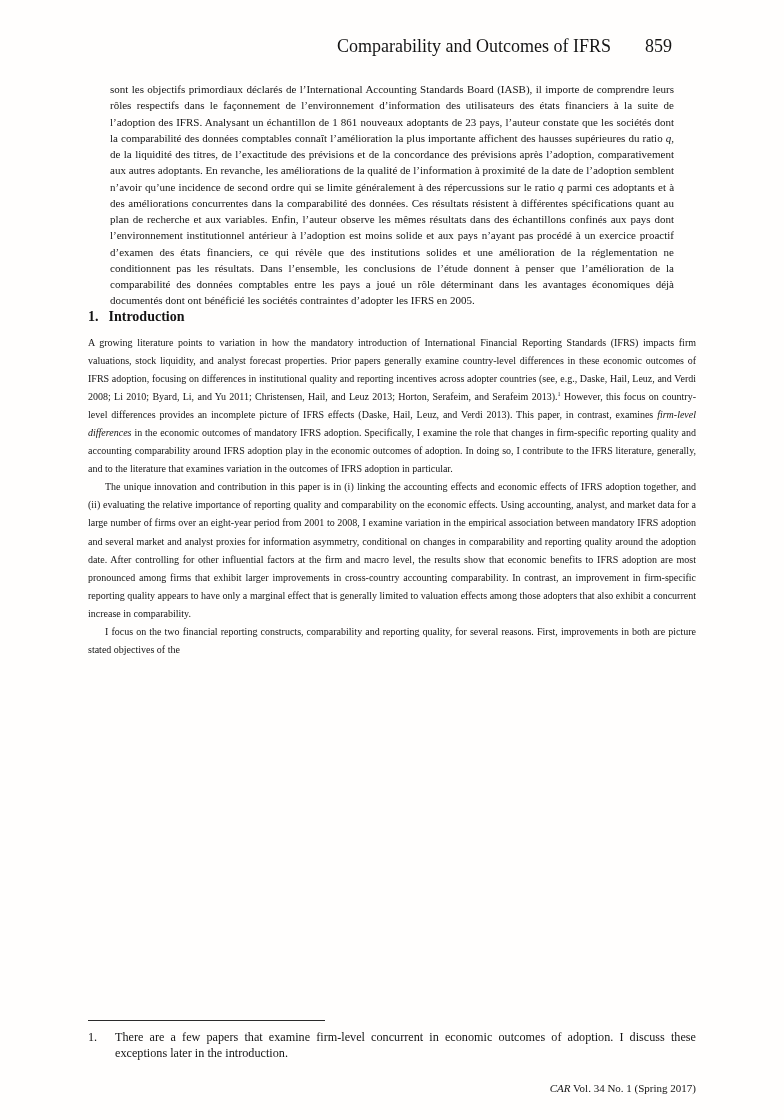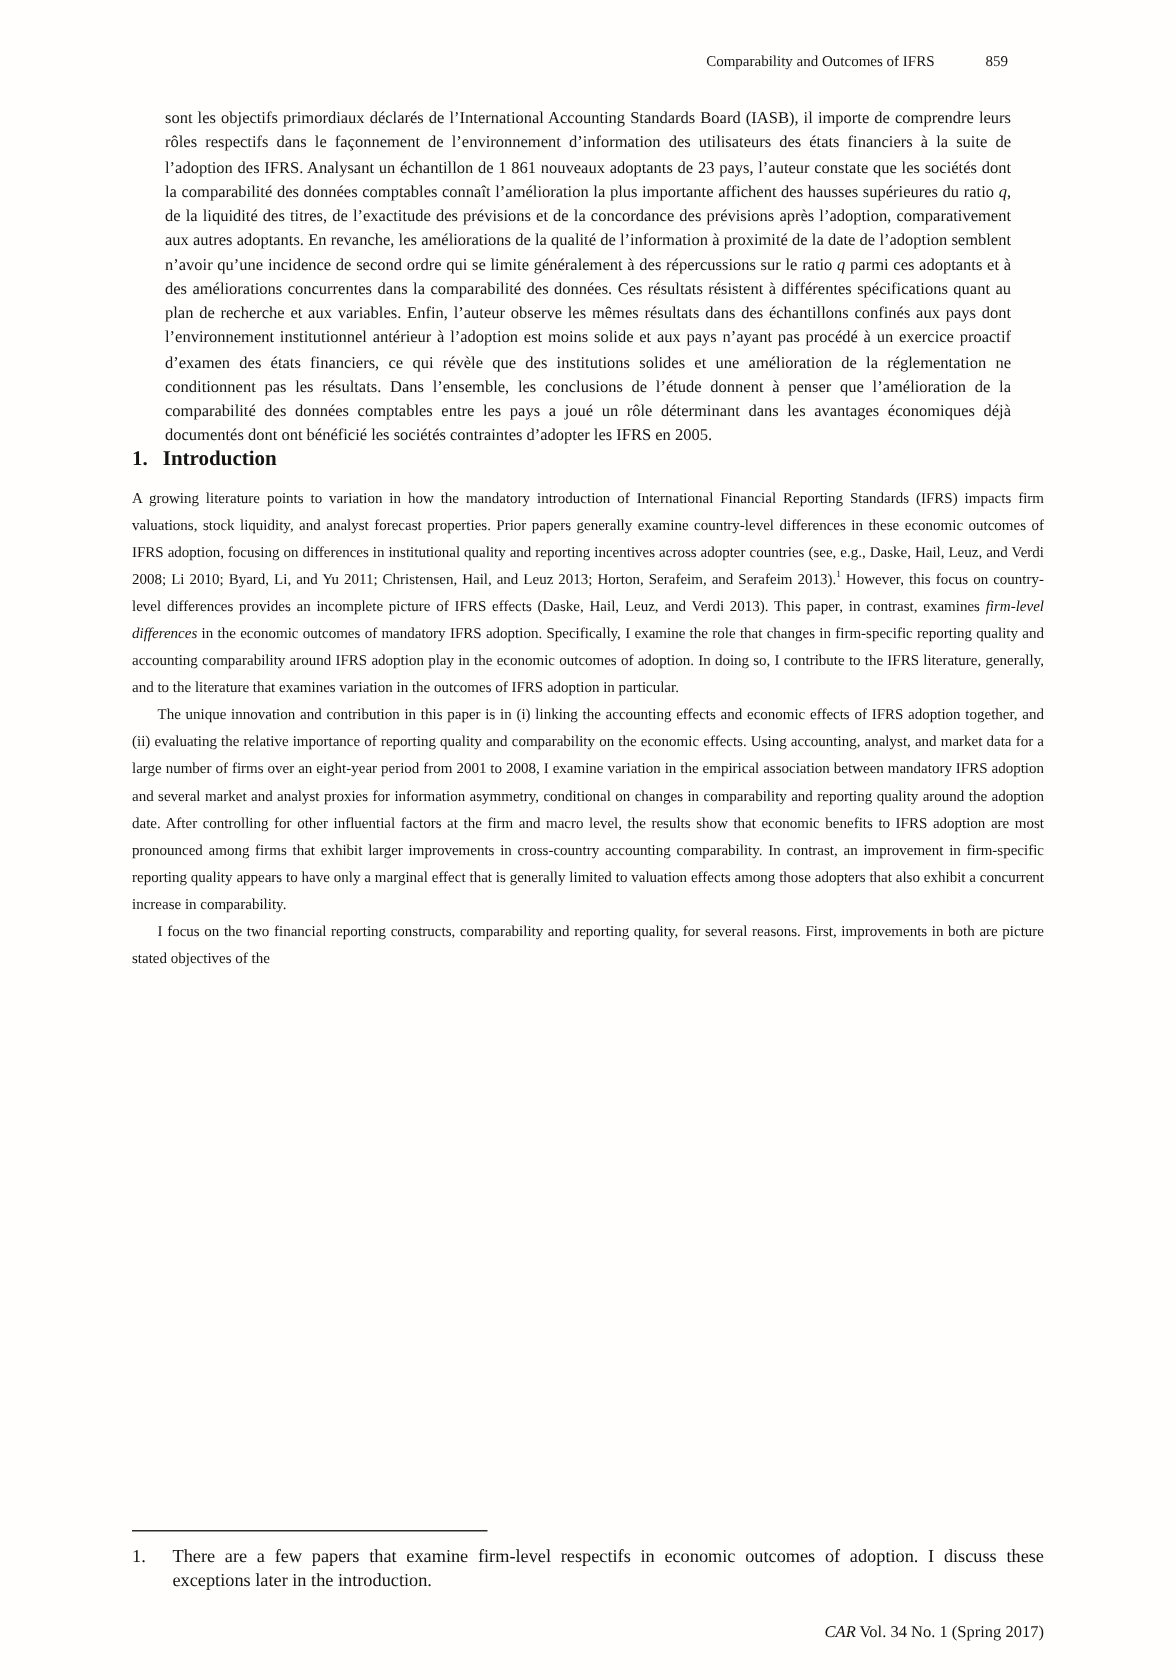--- a/index.html
+++ b/index.html
@@ -15,21 +15,21 @@
     position: relative;
     width: 784px; height: 1120px;
     padding: 36px 88px 0 88px;
     background: #fffefd;
   }
   .running-head {
     display: flex;
     justify-content: flex-end;
     align-items: baseline;
     gap: 34px;
-    font-size: 10px;
+    font-size: 18px;
     padding-right: 24px;
     margin-bottom: 24px;
   }
   .abstract-fr {
     margin: 0 22px;
     font-size: 11px;
     line-height: 16.25px;
     text-align: justify;
   }
   .section-heading {
@@ -94,21 +94,21 @@
     </h2>
     <p class="body-p"><span>A growing literature points to variation in how the mandatory introduction of International Financial Reporting Standards (IFRS) impacts firm valuations, stock liquidity, and analyst forecast properties. Prior papers generally examine country-level differences in these economic outcomes of IFRS adoption, focusing on differences in institutional quality and reporting incentives across adopter countries (see, e.g., Daske, Hail, Leuz, and Verdi 2008; Li 2010; Byard, Li, and Yu 2011; Christensen, Hail, and Leuz 2013; Horton, Serafeim, and Serafeim 2013).</span><sup>1</sup><span> However, this focus on country-level differences provides an incomplete picture of IFRS effects (Daske, Hail, Leuz, and Verdi 2013). This paper, in contrast, examines </span><span style="font-style: italic;">firm-level differences</span><span> in the economic outcomes of mandatory IFRS adoption. Specifically, I examine the role that changes in firm-specific reporting quality and accounting comparability around IFRS adoption play in the economic outcomes of adoption. In doing so, I contribute to the IFRS literature, generally, and to the literature that examines variation in the outcomes of IFRS adoption in particular.</span></p>
     <p class="body-p indent">The unique innovation and contribution in this paper is in (i) linking the accounting effects and economic effects of IFRS adoption together, and (ii) evaluating the relative importance of reporting quality and comparability on the economic effects. Using accounting, analyst, and market data for a large number of firms over an eight-year period from 2001 to 2008, I examine variation in the empirical association between mandatory IFRS adoption and several market and analyst proxies for information asymmetry, conditional on changes in comparability and reporting quality around the adoption date. After controlling for other influential factors at the firm and macro level, the results show that economic benefits to IFRS adoption are most pronounced among firms that exhibit larger improvements in cross-country accounting comparability. In contrast, an improvement in firm-specific reporting quality appears to have only a marginal effect that is generally limited to valuation effects among those adopters that also exhibit a concurrent increase in comparability.</p>
     <p class="body-p indent">I focus on the two financial reporting constructs, comparability and reporting quality, for several reasons. First, improvements in both are picture stated objectives of the</p>
   </section>
 
   <div class="footnote-block">
     <div class="footnote-rule"></div>
     <div class="footnote">
       <span class="fn-marker">1.</span>
-      <span class="fn-text">There are a few papers that examine firm-level respectifs in economic outcomes of adoption. I discuss these exceptions later in the introduction.</span>
+      <span class="fn-text">There are a few papers that examine firm-level concurrent in economic outcomes of adoption. I discuss these exceptions later in the introduction.</span>
     </div>
   </div>
 
   <footer class="page-footer">
     <span><span style="font-style: italic;">CAR</span><span> Vol. 34 No. 1 (Spring 2017)</span></span>
   </footer>
 
 </div>
 
 </body></html>

